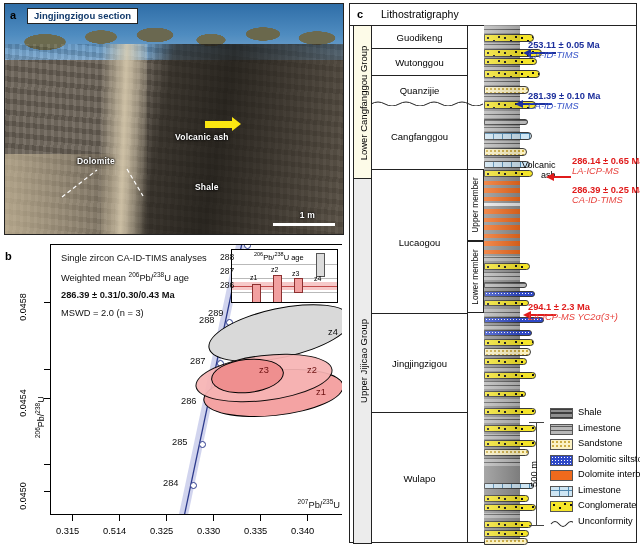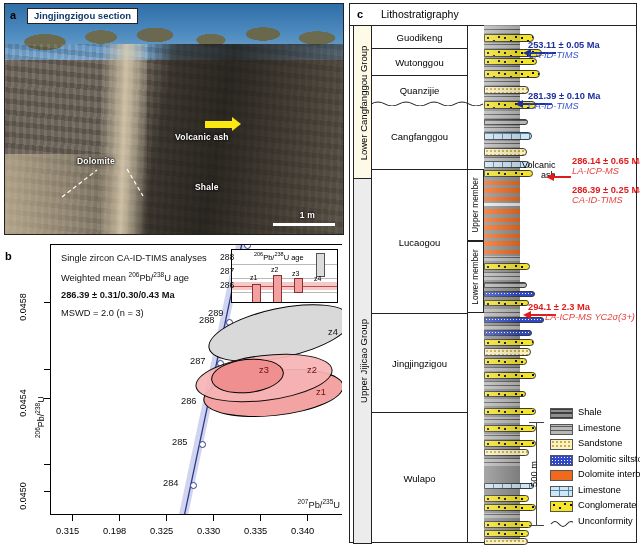--- a/index.html
+++ b/index.html
@@ -229,21 +229,21 @@
 
   <div id="xaxisline"></div>
   <div style="position:absolute;left:68px;bottom:22px;width:1.2px;height:6px;background:#000;"></div>
   <div style="position:absolute;left:115px;bottom:22px;width:1.2px;height:6px;background:#000;"></div>
   <div style="position:absolute;left:162px;bottom:22px;width:1.2px;height:6px;background:#000;"></div>
   <div style="position:absolute;left:209px;bottom:22px;width:1.2px;height:6px;background:#000;"></div>
   <div style="position:absolute;left:256px;bottom:22px;width:1.2px;height:6px;background:#000;"></div>
   <div style="position:absolute;left:303px;bottom:22px;width:1.2px;height:6px;background:#000;"></div>
 
   <span class="xtlabel" style="left:52px;bottom:7px;">0.315</span>
-  <span class="xtlabel" style="left:99px;bottom:7px;">0.198</span>
+  <span class="xtlabel" style="left:99px;bottom:7px;">0.514</span>
   <span class="xtlabel" style="left:146px;bottom:7px;">0.325</span>
   <span class="xtlabel" style="left:193px;bottom:7px;">0.330</span>
   <span class="xtlabel" style="left:240px;bottom:7px;">0.335</span>
   <span class="xtlabel" style="left:287px;bottom:7px;">0.340</span>
 
   <span class="btext" style="right:4px;bottom:33px;"><span style="font-size:6.5px;vertical-align:super">207</span><span>Pb/</span><span style="font-size:6.5px;vertical-align:super">235</span><span>U</span></span>
 </div>
 
 <div class="panel" id="panel-c">
   <div id="c-head">
@@ -388,21 +388,21 @@
     <div class="age2" style="color:#e8443f;">LA-ICP-MS</div>
   </div>
   <div class="agebox" style="left:222px;top:181px;">
     <div class="age1" style="color:#e01b1b;">286.39 ± 0.25 Ma</div>
     <div class="age2" style="color:#e8443f;">CA-ID-TIMS</div>
   </div>
 
   <div class="arrow-h" style="left:180px;top:310px;width:26px;color:#e01b1b;background:#e01b1b;"></div>
   <div class="agebox" style="left:178px;top:298px;">
     <div class="age1" style="color:#e01b1b;">294.1 ± 2.3 Ma</div>
-    <div class="age2" style="color:#e8443f;margin-left:17px;">LA-ICP-MS  YC2σ(3+)</div>
+    <div class="age2" style="color:#e8443f;">LA-ICP-MS  YC2σ(3+)</div>
   </div>
 
   <div id="scale-wrap">
     <div id="scale-line"></div>
     <div class="scale-cap" style="top:0;"></div>
     <div class="scale-cap" style="top:103px;"></div>
     <span id="scale-txt">500 m</span>
   </div>
 
   <div id="legend">

